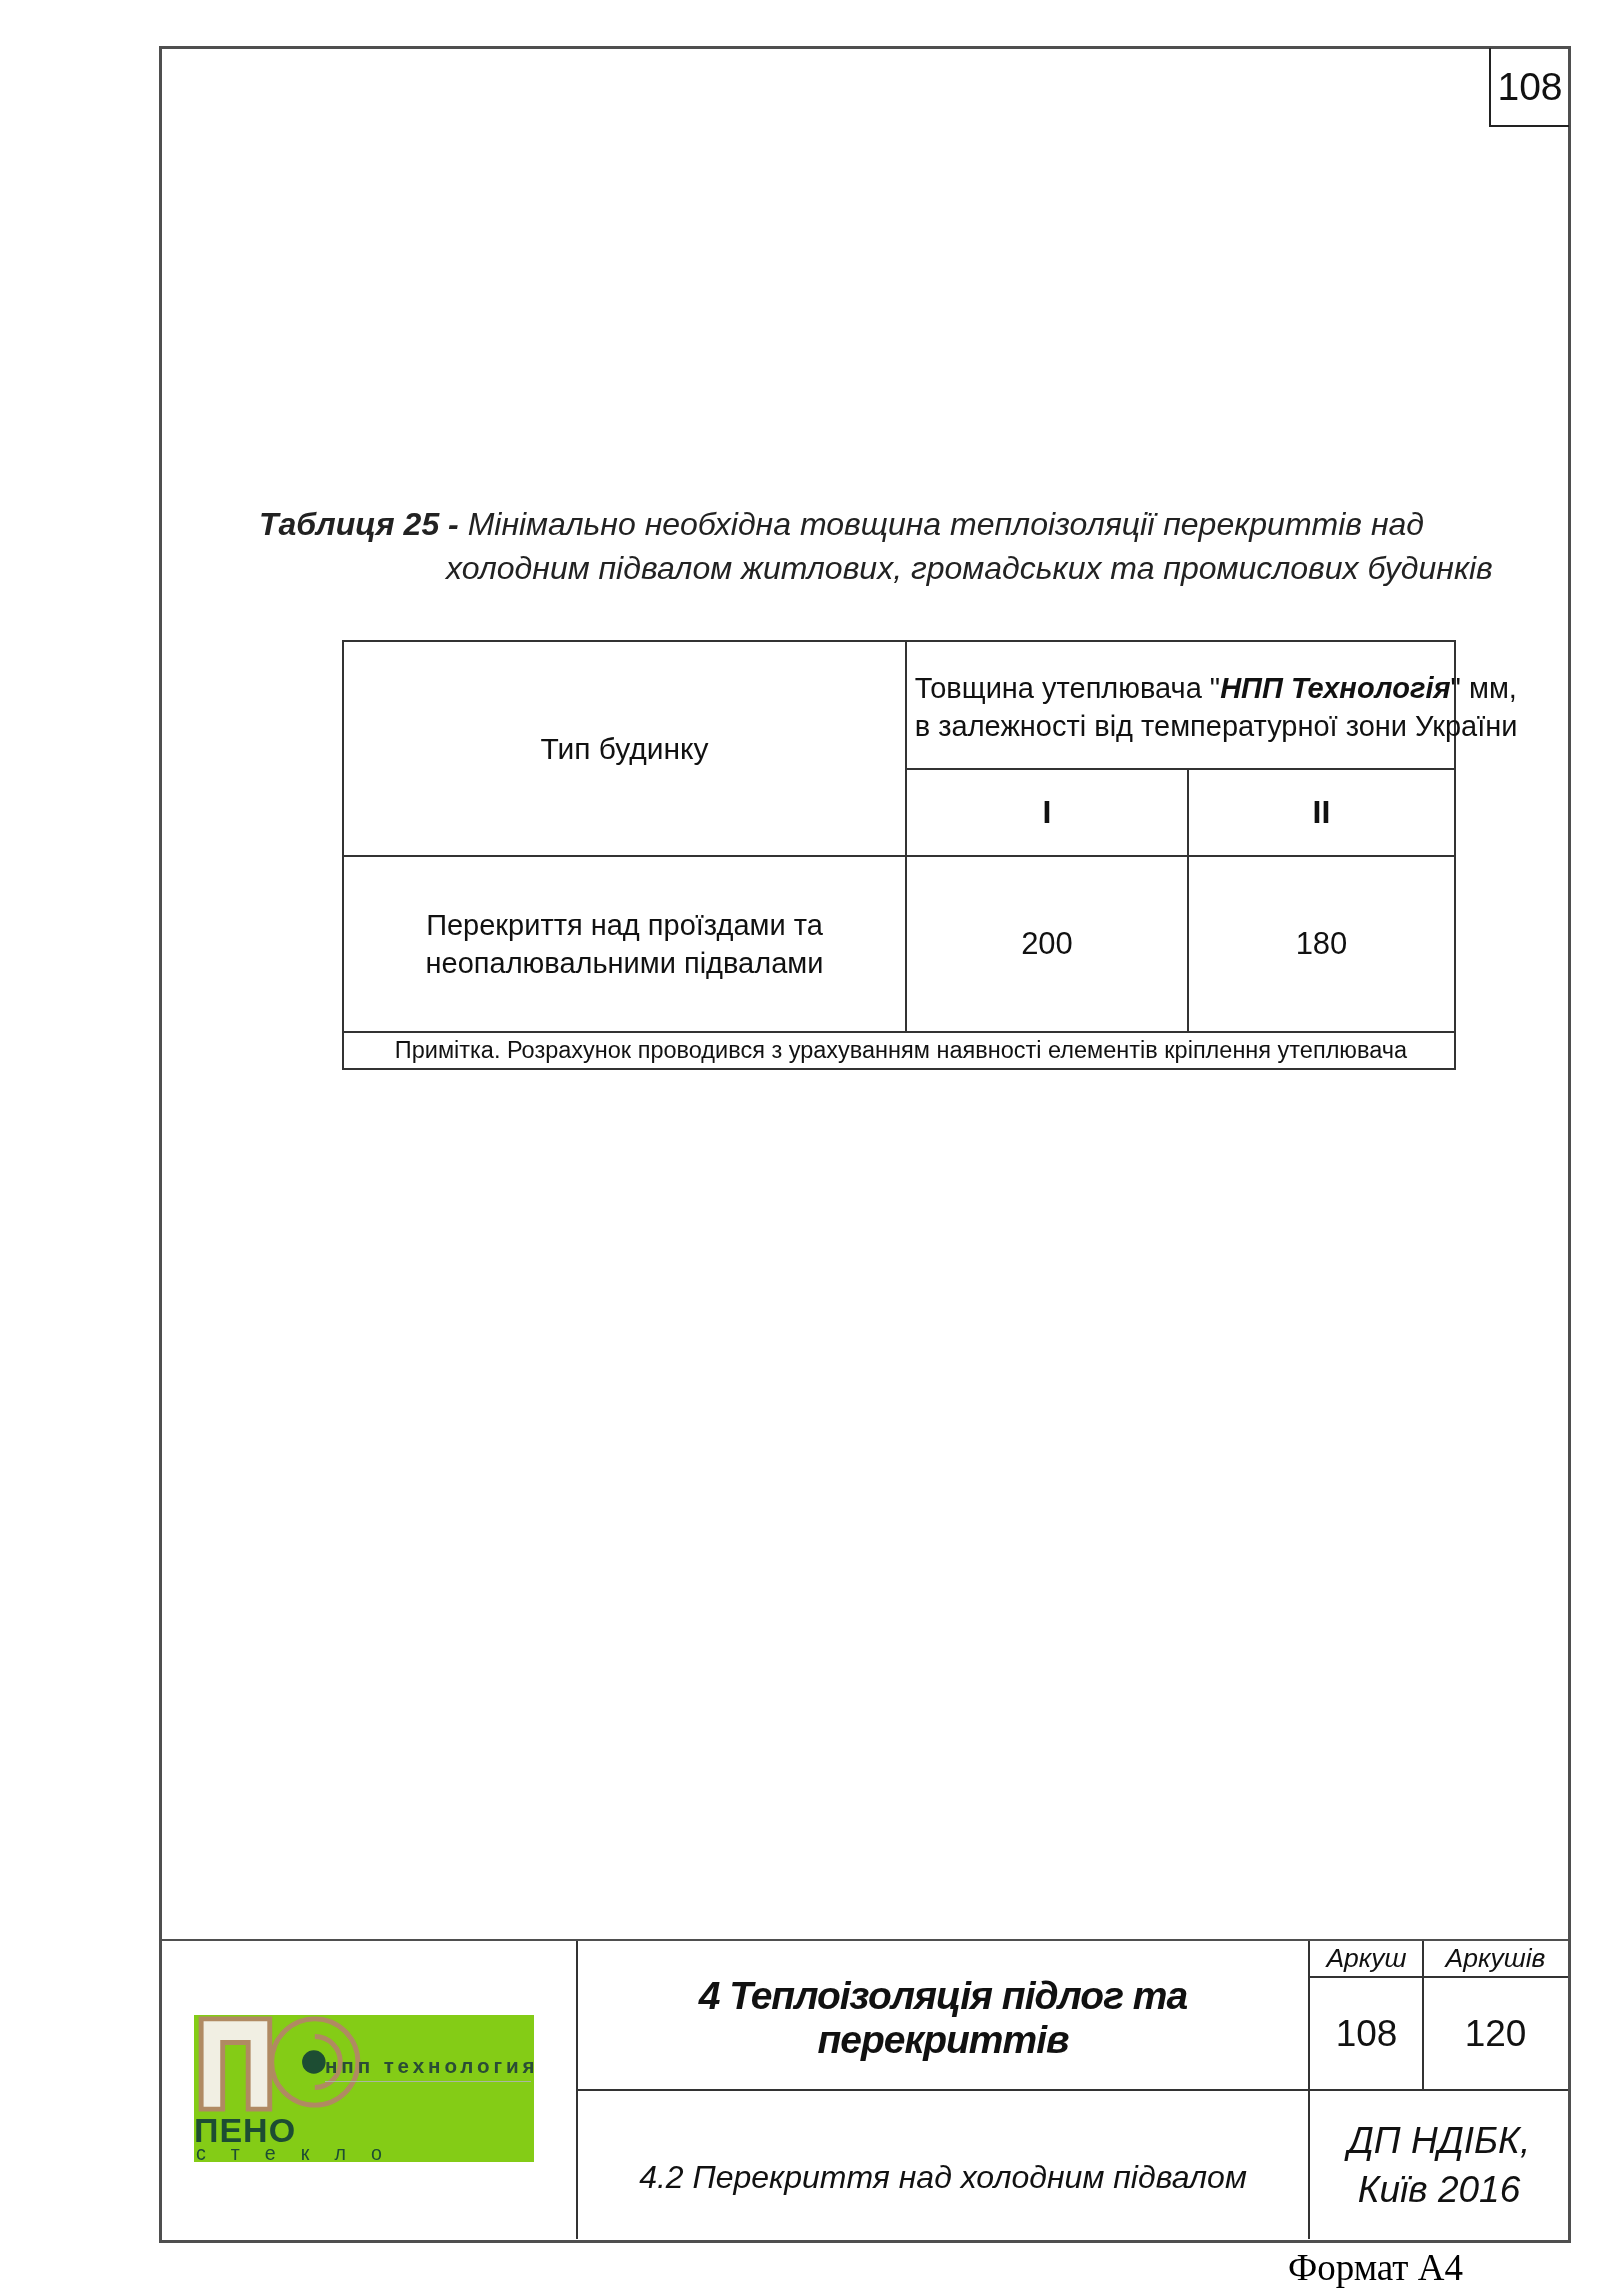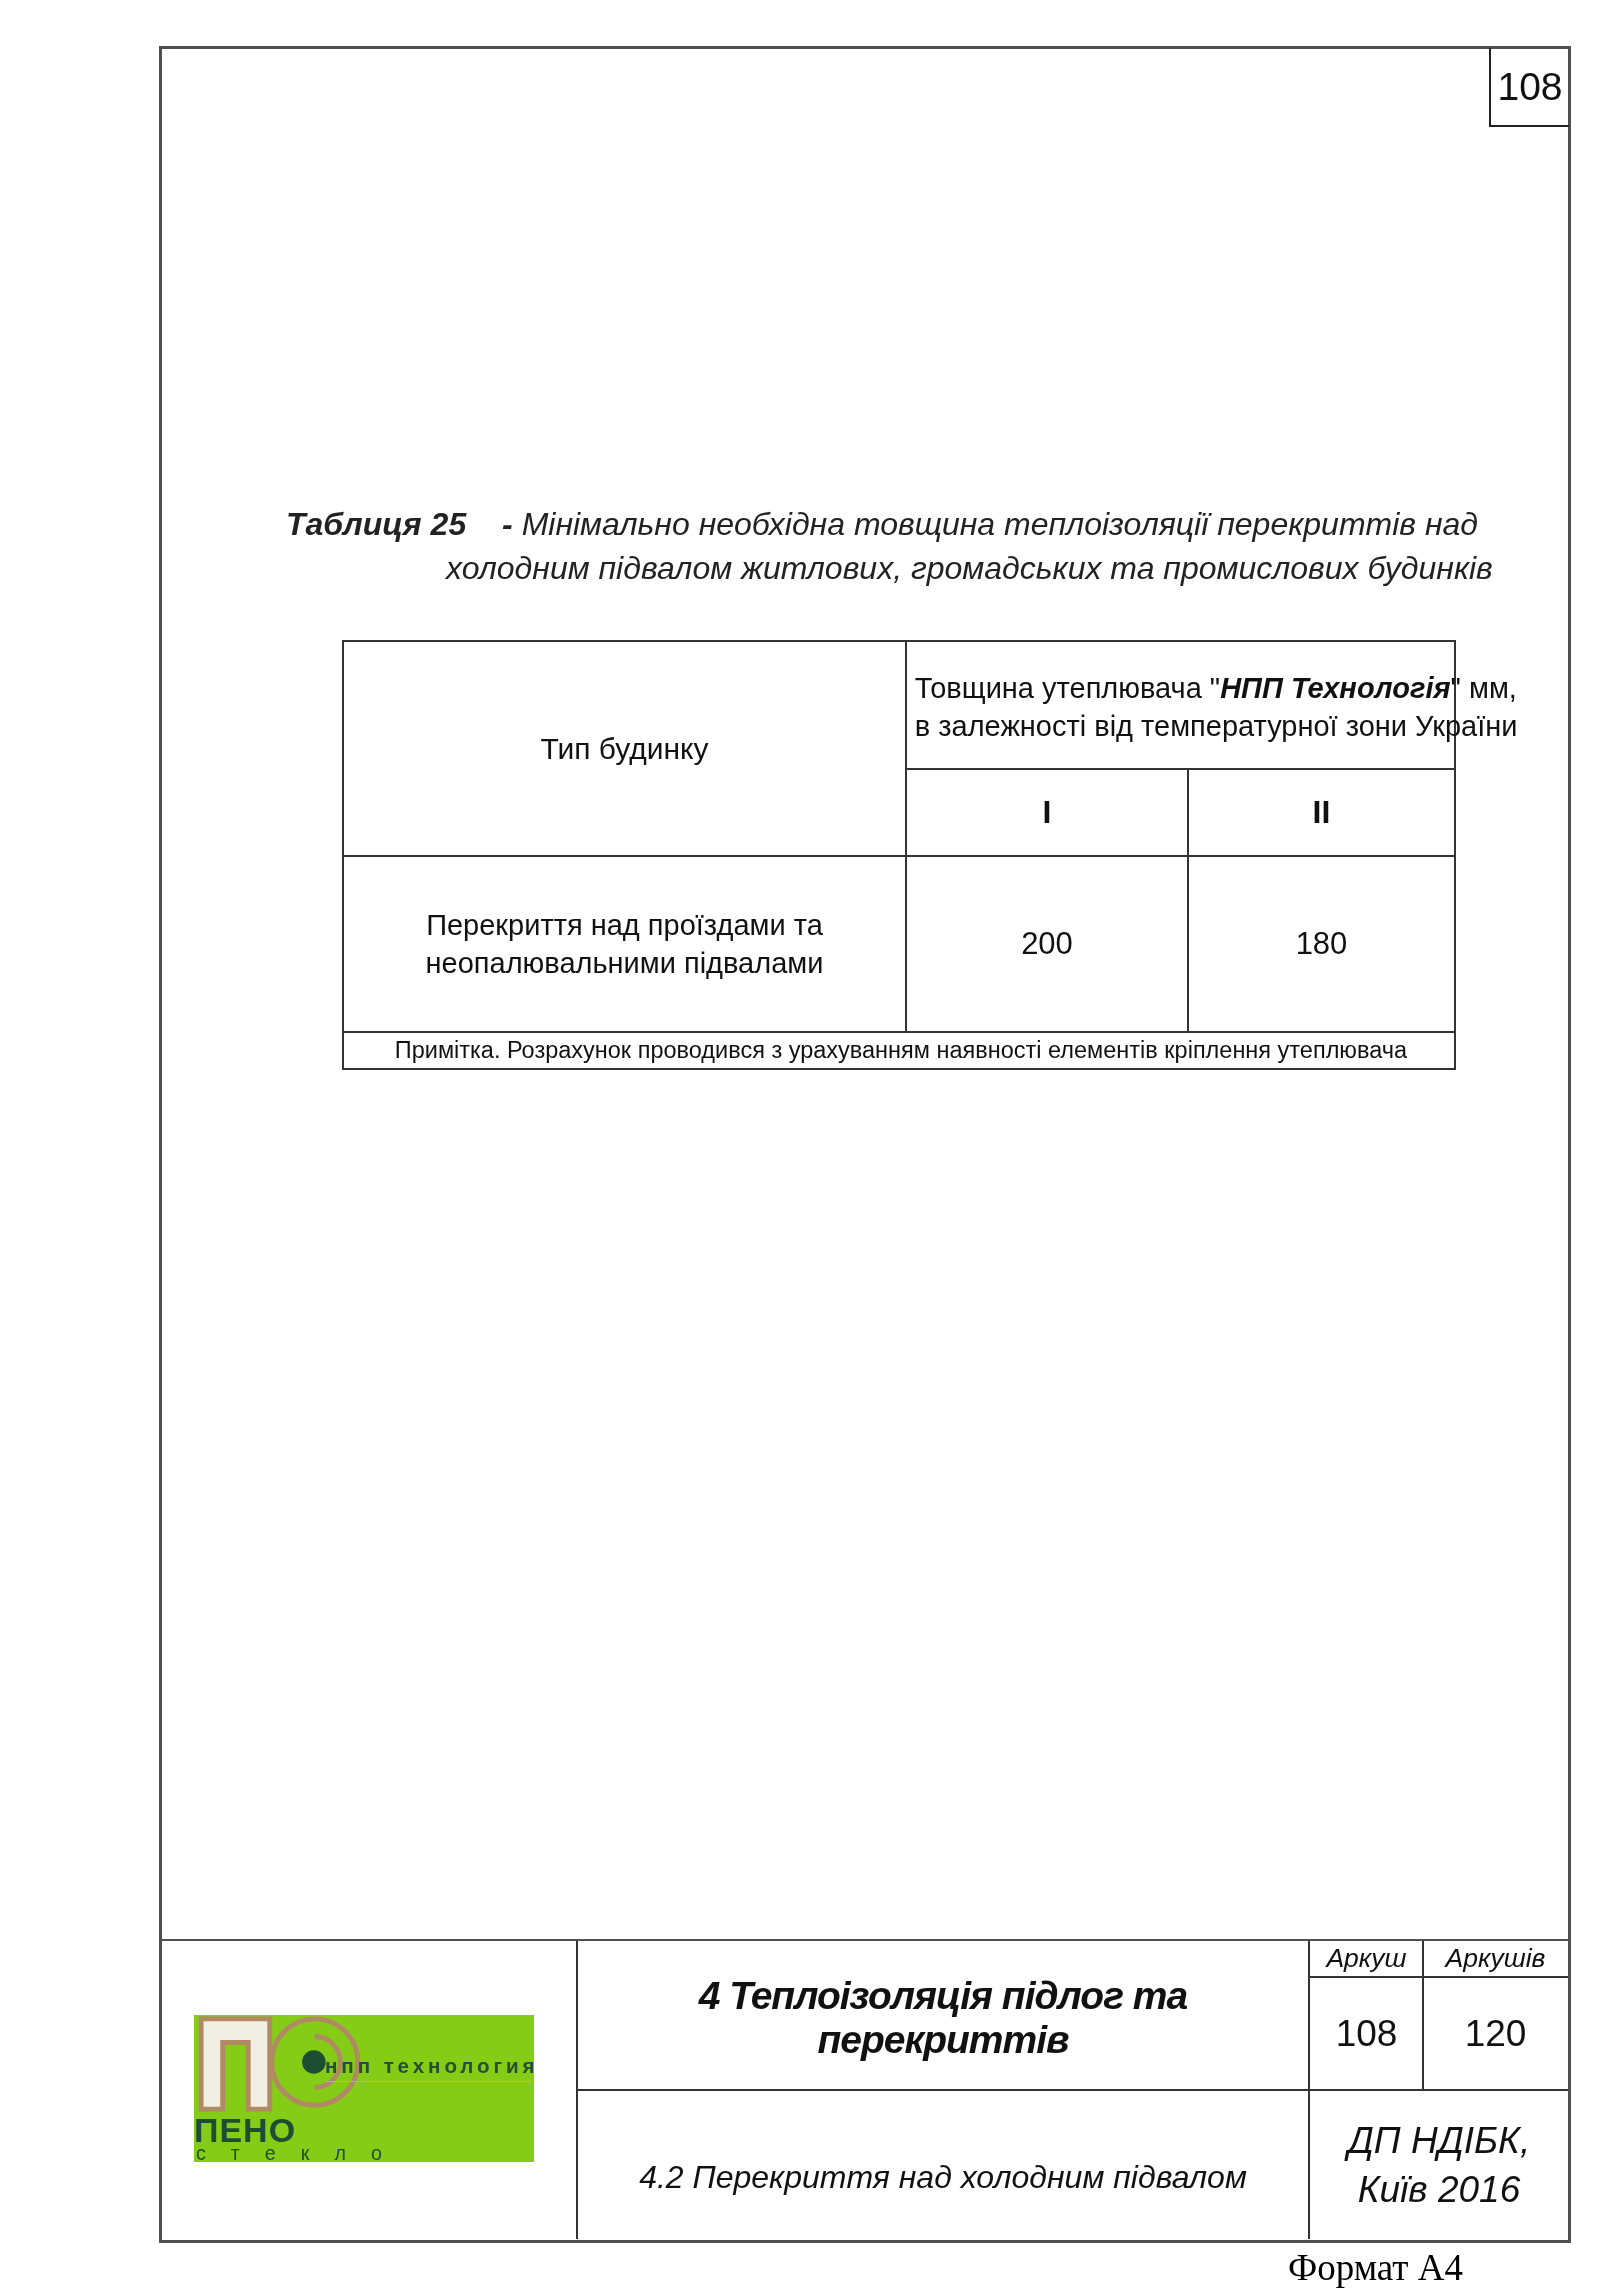--- a/index.html
+++ b/index.html
@@ -20,21 +20,21 @@
     border-left:2px solid #222;border-bottom:2px solid #222;box-sizing:border-box;
     display:flex;align-items:center;justify-content:center;
     font-size:39px;
   }
   
   .caption{
     position:absolute;left:259px;top:502px;
     font-style:italic;font-size:32px;line-height:44px;color:#222;
     white-space:nowrap;
   }
-  .caption .b{font-weight:bold;margin-left:27px;}
+  .caption .b{font-weight:bold;}
   .caption .line2{margin-left:187px;}
   
   table.main-table{
     position:absolute;left:342px;top:640px;width:1111px;
     border-collapse:collapse;table-layout:fixed;
   }
   table.main-table td{
     border:2px solid #333;box-sizing:border-box;
     vertical-align:middle;text-align:center;
   }

